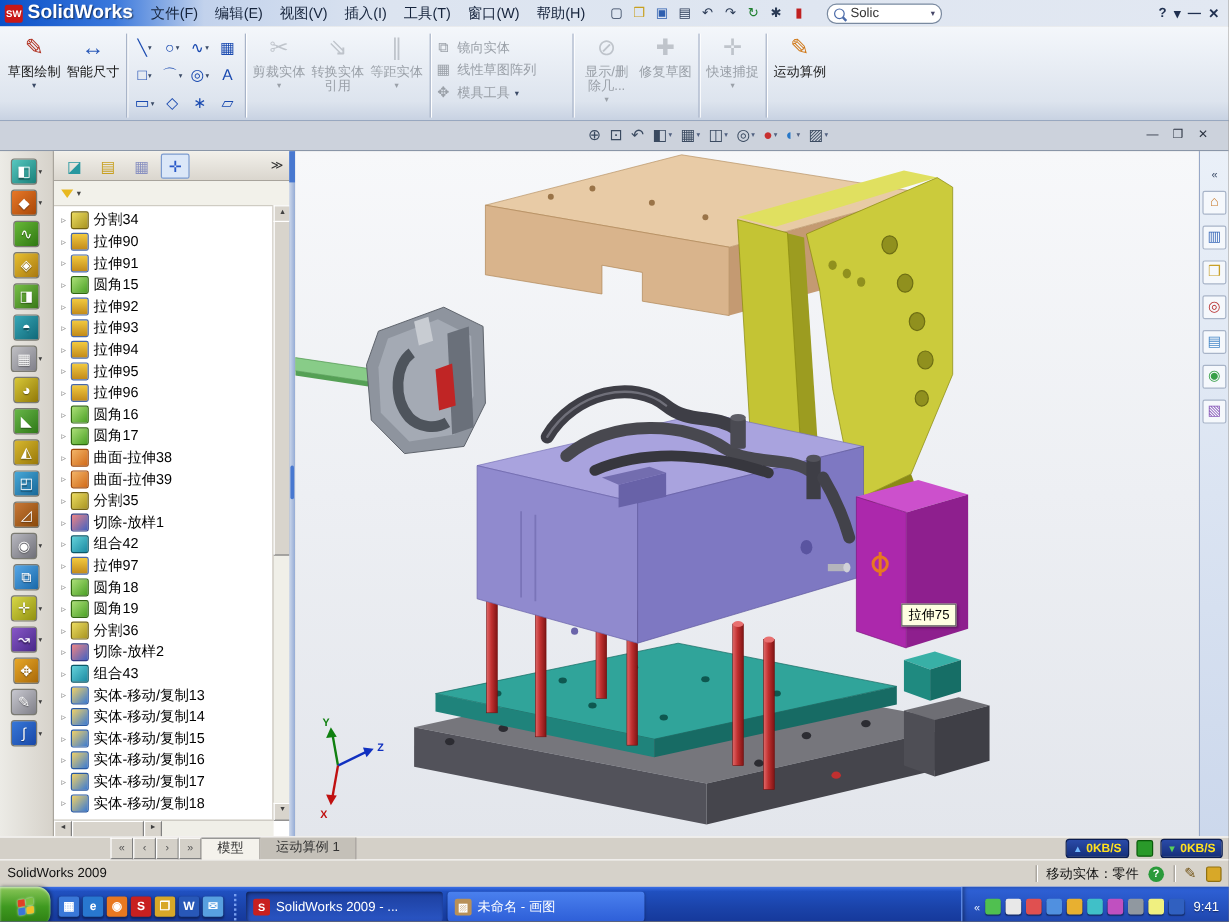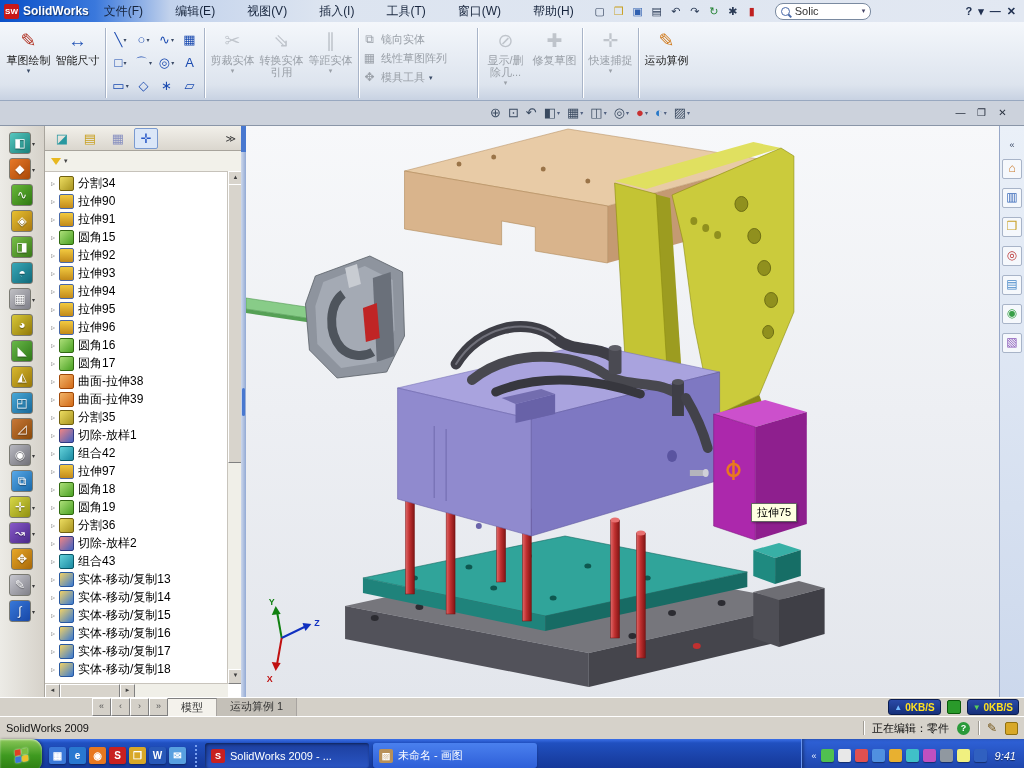--- a/index.html
+++ b/index.html
@@ -4,22 +4,22 @@
 <style>
   html,body{margin:0;padding:0;background:#333;}
   #root{position:relative;width:1024px;height:768px;overflow:hidden;
     font-family:"Liberation Sans",sans-serif;background:#d6d2ca;user-select:none;}
   
   #titlebar{height:22px;display:flex;align-items:center;
     background:linear-gradient(90deg,#0a50c8 0px,#3a78dc 95px,#c2d2ec 170px,#dce4f0 320px,#e2e8f2 100%);}
   .logo{display:flex;align-items:center;gap:4px;padding:0 8px 0 4px;}
   .logo-badge{width:15px;height:15px;background:#c81818;color:#fff;font-size:8px;font-weight:bold;
     text-align:center;line-height:15px;border-radius:2px;}
-  .logo-text{color:#fff;font-weight:bold;font-size:12px;text-shadow:1px 1px 1px rgba(0,0,0,.5);}
-  #menubar{display:flex;height:100%;align-items:flex-start;gap:18px;}
+  .logo-text{color:#fff;font-weight:bold;font-size:16px;text-shadow:1px 1px 1px rgba(0,0,0,.5);}
+  #menubar{display:flex;height:100%;align-items:flex-start;}
   .menu-item{font-size:12px;padding:0 7px;color:#16243c;line-height:22px;cursor:default;}
   #titlebar-icons{display:flex;align-items:center;gap:1px;margin-left:10px;}
   .tb-ic{width:18px;height:17px;font-size:11px;text-align:center;line-height:17px;color:#2a3a55;}
   #searchbox{display:flex;align-items:center;gap:3px;background:#fff;border:1px solid #7a8aa0;
     border-radius:8px;height:15px;padding:0 5px;margin-left:14px;}
   .mag{width:7px;height:7px;border:1.5px solid #4a6aa8;border-radius:50%;position:relative;}
   .mag::after{content:"";position:absolute;width:4px;height:1.5px;background:#4a6aa8;
     transform:rotate(45deg);left:6px;top:7px;}
   #search-input{border:none;outline:none;width:62px;font-size:11px;color:#333;background:transparent;}
   .sb-arrow{font-size:7px;color:#446;}
@@ -147,21 +147,21 @@
     color:#fff;font-size:11px;white-space:nowrap;overflow:hidden;}
   .task.active{background:linear-gradient(#1c3f9e,#2a55c4);box-shadow:inset 1px 1px 3px rgba(0,0,0,.5);}
   .task.inactive{background:linear-gradient(#4a80ee,#2e5fd8);box-shadow:0 1px 2px rgba(0,0,0,.3);}
   .task-icon{width:14px;height:14px;border-radius:2px;font-size:9px;font-weight:bold;text-align:center;
     line-height:14px;color:#fff;flex:none;}
   #tray{height:33px;display:flex;align-items:center;gap:4px;padding:0 8px 0 10px;
     background:linear-gradient(#2f62d8,#1d43a8);border-left:1px solid #6a96f0;
     box-shadow:inset 2px 0 3px rgba(0,0,0,.3);}
   .tray-chevron{color:#e8f0ff;font-size:9px;}
   .tray-ic{width:13px;height:13px;border-radius:2px;box-shadow:0 1px 1px rgba(0,0,0,.4);}
-  #clock{color:#fff;font-size:11px;margin-left:4px;text-shadow:0 1px 1px rgba(0,0,0,.5);font-style:italic;}
+  #clock{color:#fff;font-size:11px;margin-left:4px;text-shadow:0 1px 1px rgba(0,0,0,.5);}
 </style>
 </head>
 <body>
 
 <div id="root">
 
   <div id="titlebar">
     <div class="logo">
       <span class="logo-badge">SW</span>
       <span class="logo-text">SolidWorks</span>
@@ -779,21 +779,21 @@
         <span class="net-arrow down">▼</span>
         <span class="net-text">0KB/S</span>
       </div>
     </div>
   </div>
 
   <div id="statusbar">
     <span>SolidWorks 2009</span>
     <span id="sb-spacer"></span>
     <span class="sdiv"></span>
-    <span>正在编辑：零件</span>
+    <span>移动实体：零件</span>
     <span class="help-badge">?</span>
     <span class="sdiv"></span>
     <span class="sb-ic">✎</span>
     <span class="sb-clip"></span>
   </div>
 
   <div id="taskbar">
     <div id="start-btn">
       <div id="start-flag">
           <span class="flag-sq" style="background: rgb(224, 64, 36);"></span>

